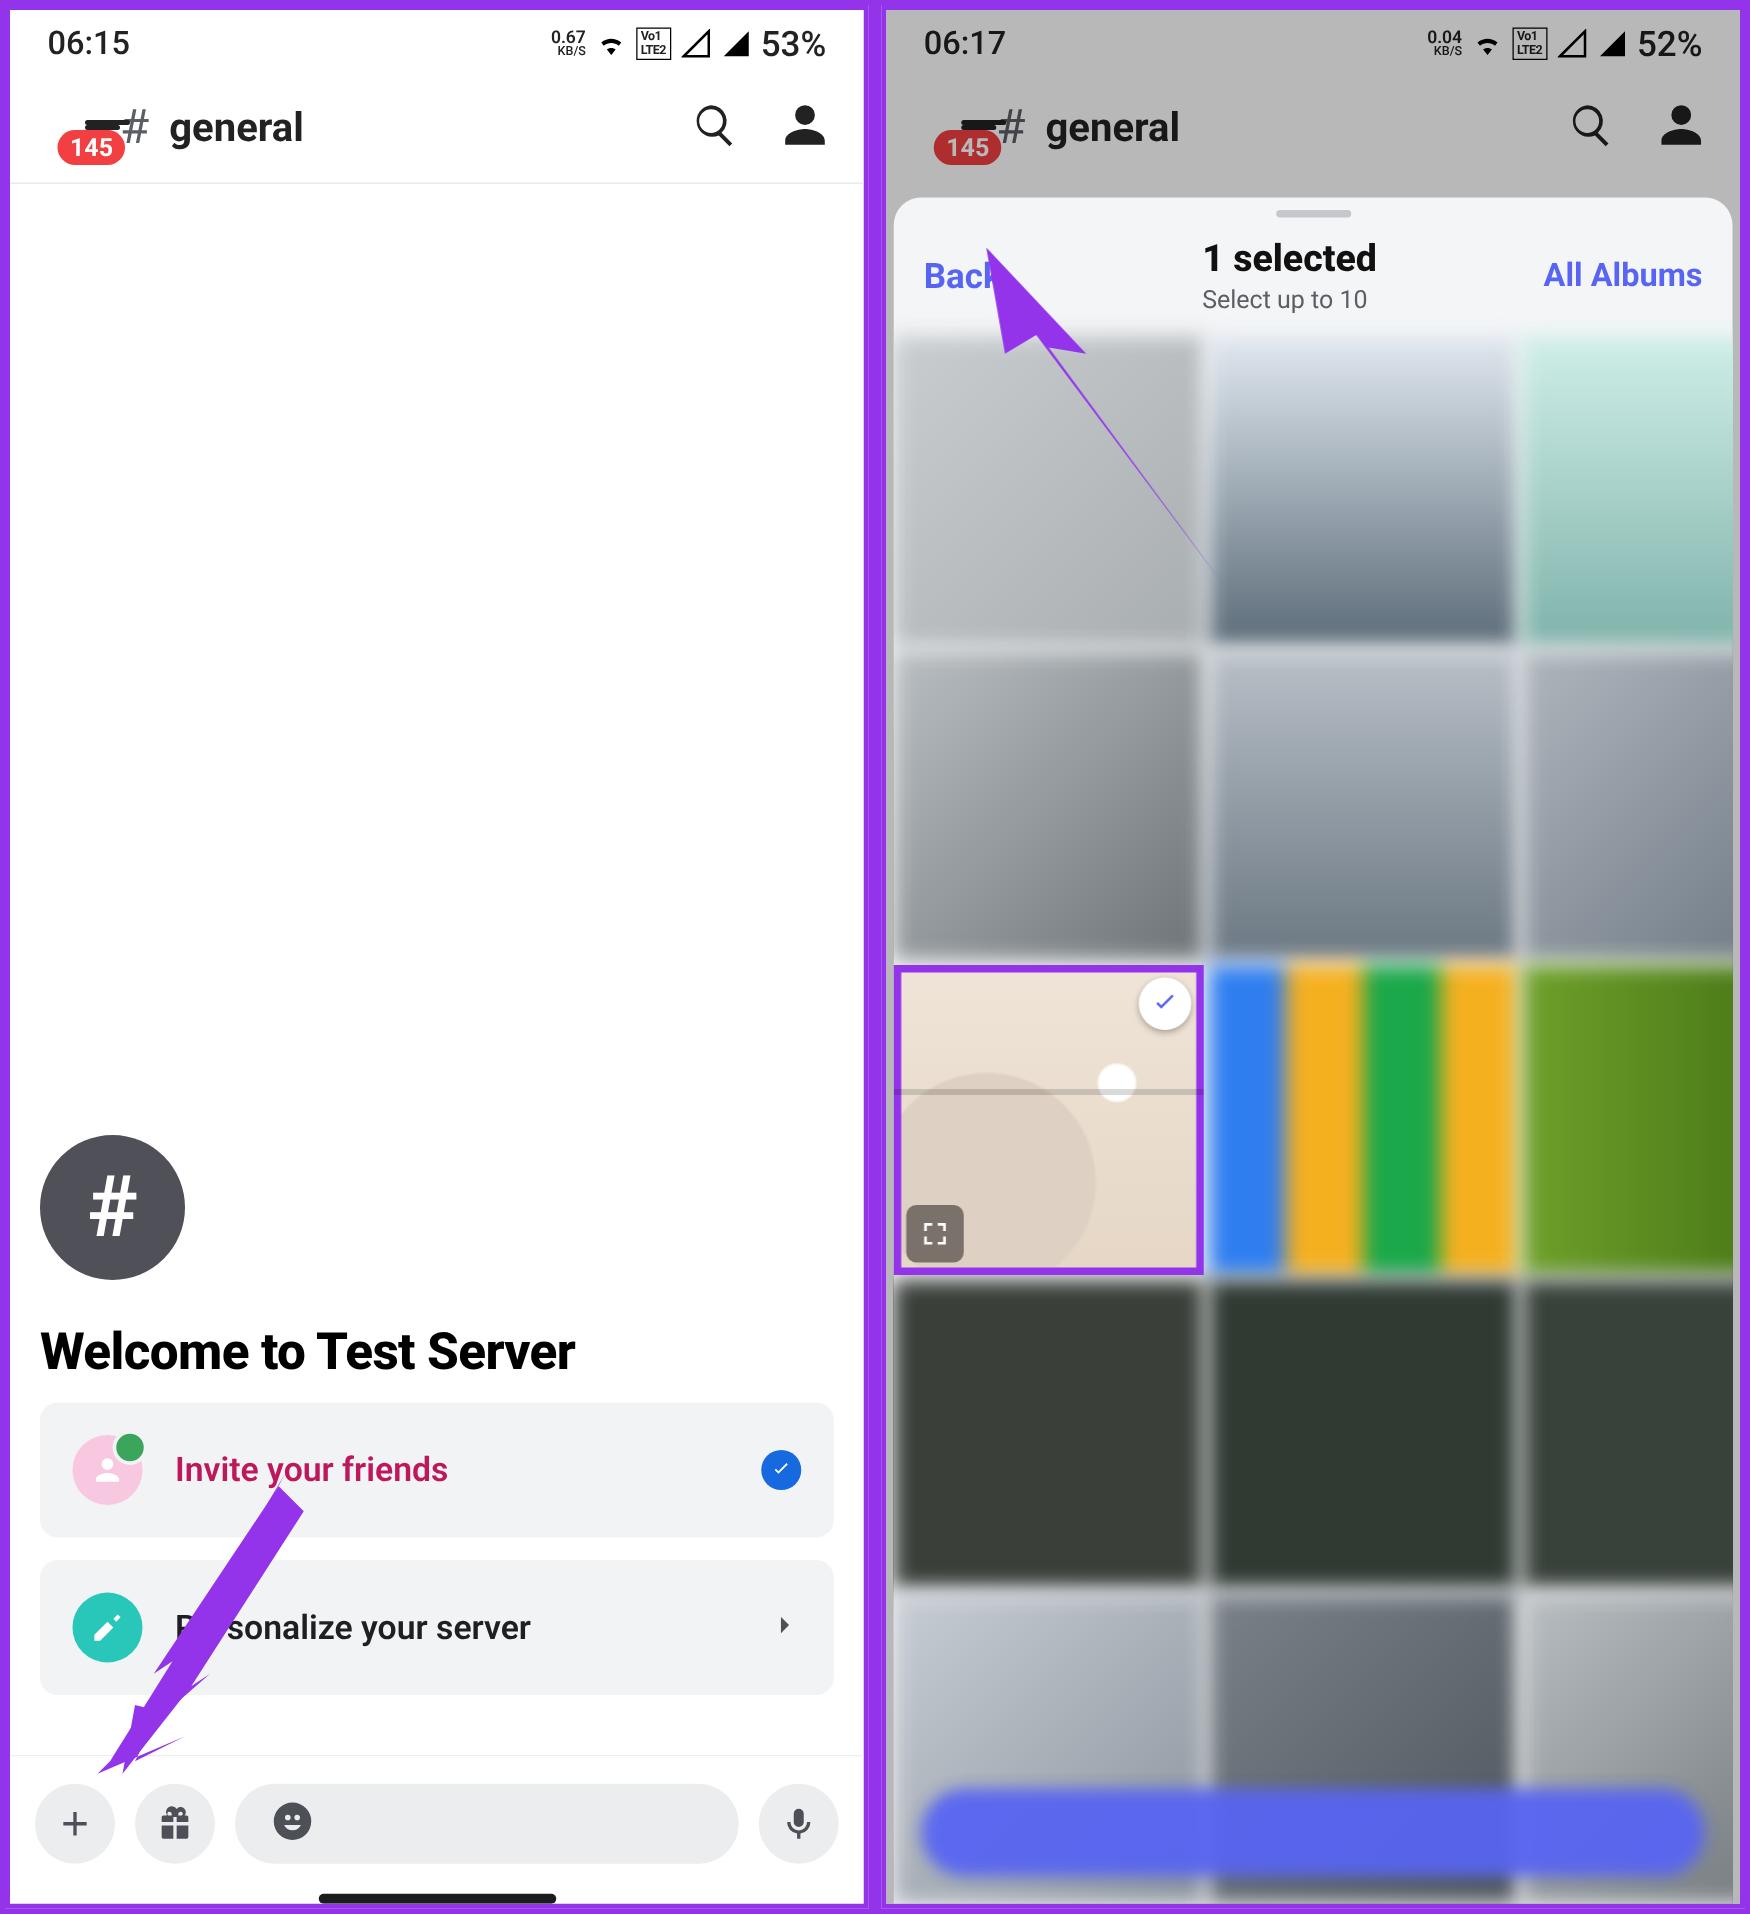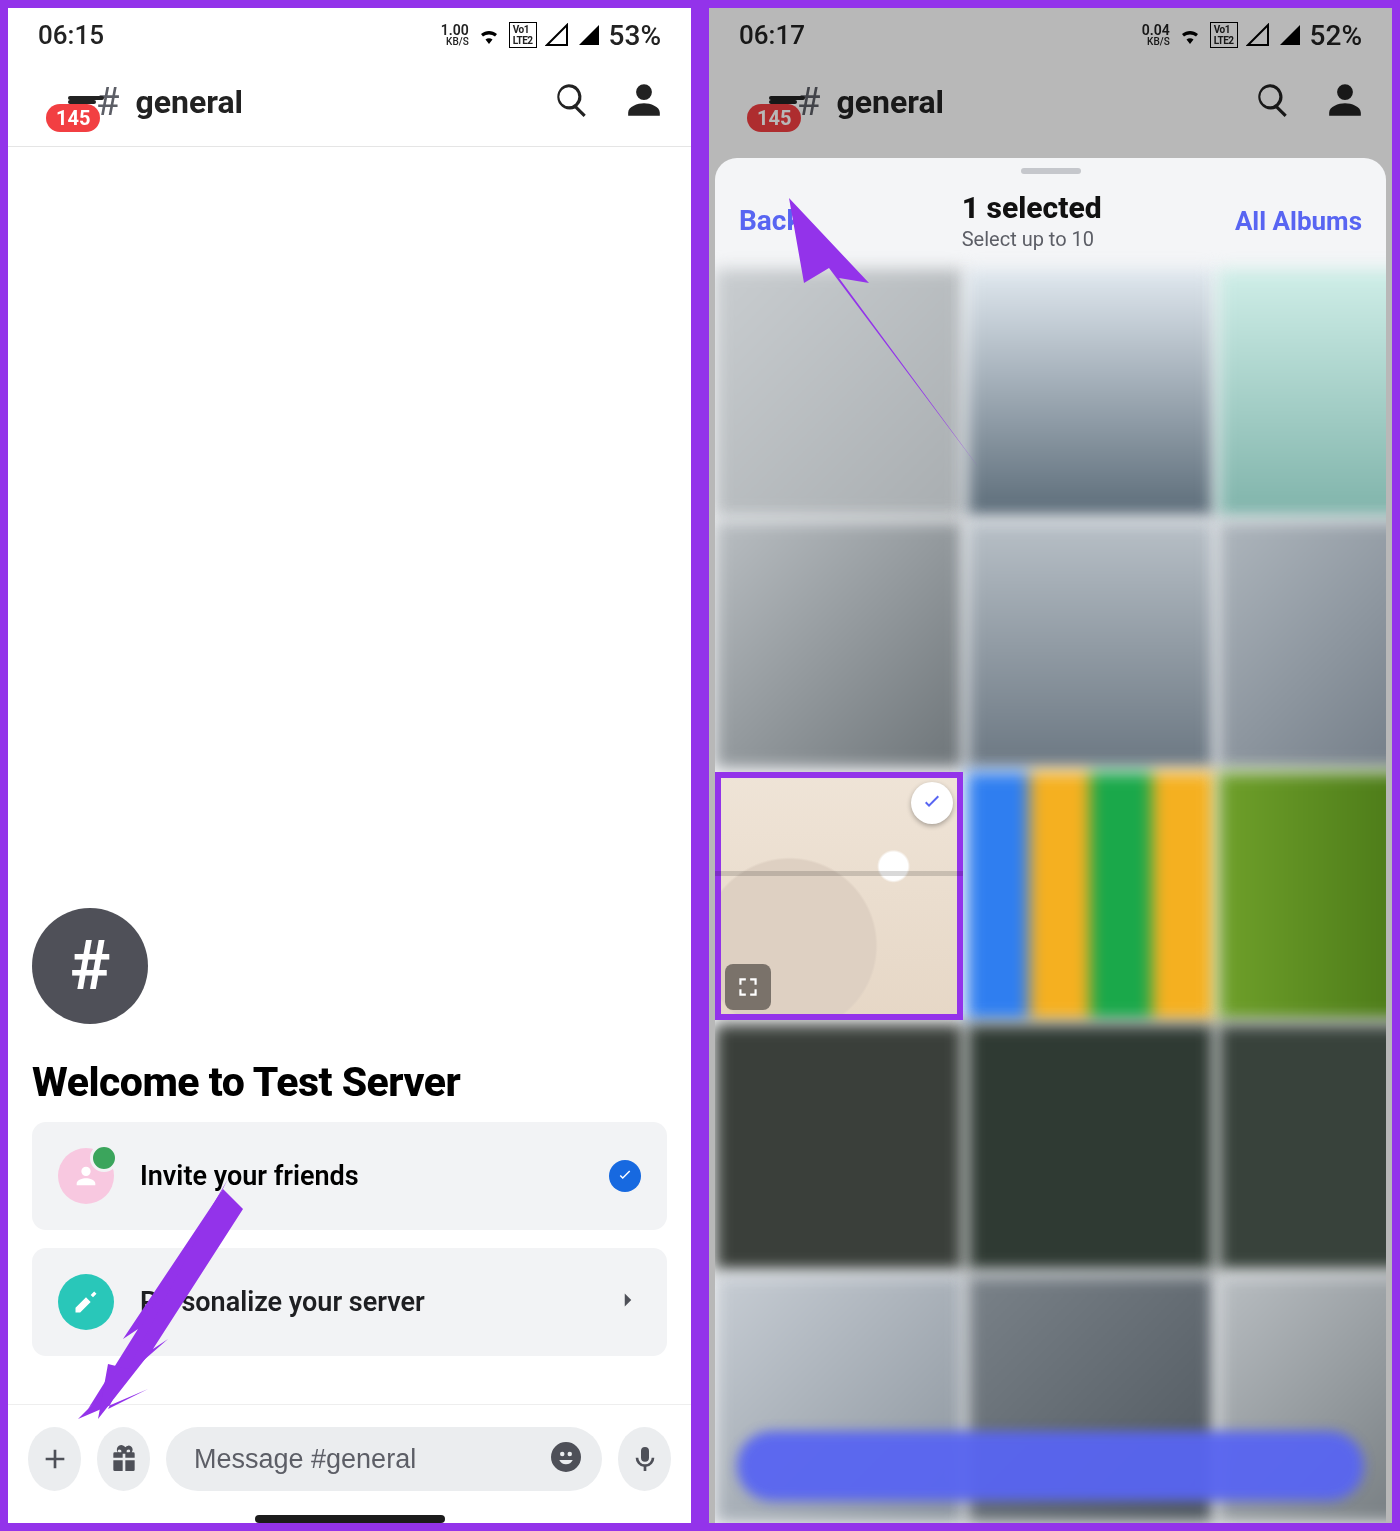--- a/index.html
+++ b/index.html
@@ -124,21 +124,21 @@
     position: relative;
   }
   .step-icon.pink { background: #f8c8e0; }
   .step-icon.pink::after{
     content:""; position:absolute; top:-4px; right:-4px;
     width:22px;height:22px;border-radius:50%;background:#3ba55c;
     border:3px solid #f2f3f5;
   }
   .step-icon.teal { background: #29c7b9; }
   .step-icon svg { width: 28px; height: 28px; fill: #fff; }
-  .step-label { flex: 1; font-size: 27px; font-weight: 600; color: #000000; }
+  .step-label { flex: 1; font-size: 27px; font-weight: 600; color: #be185d; }
   .step-label.strong { color: #1e1f22; }
   .step-check { width: 32px; height: 32px; border-radius: 50%; background: #1769e0; display:flex;align-items:center;justify-content:center;}
   .step-check svg{width:18px;height:18px;fill:#fff;}
   .step-chevron svg{width:26px;height:26px;fill:#4e5058;}
 
   
   .composer {
     border-top: 1px solid #eee;
     padding: 22px 20px 18px 20px;
     display: flex; align-items: center; gap: 16px;
@@ -279,21 +279,21 @@
 </style>
 </head>
 <body>
 
 <div class="phone">
 
   <div class="statusbar">
     <span>06:15</span>
     <div class="statusbar-right">
       <span class="stat-kbs">
-        <div class="val">1.00</div>
+        <div class="val">0.67</div>
         <div class="unit">KB/S</div>
       </span>
       <svg class="stat-icon" viewBox="0 0 24 24">
           <path d="M12 21l-3.5-4.5c2-1.6 5-1.6 7 0L12 21zm-6-7.5l-2-2.5c5-4 11-4 16 0l-2 2.5c-3.3-2.7-8.7-2.7-12 0z"></path>
         </svg>
       <span class="volte">Vo1<br>LTE2</span>
       <svg class="stat-icon" viewBox="0 0 24 24">
           <path d="M2 22L22 2v20H2z" fill="none" stroke="#000" stroke-width="2"></path>
         </svg>
       <svg class="stat-icon" viewBox="0 0 24 24">
@@ -370,21 +370,20 @@
       <svg viewBox="0 0 24 24">
           <path d="M11 5h2v6h6v2h-6v6h-2v-6H5v-2h6V5z"></path>
         </svg>
     </div>
     <div class="round-btn">
       <svg viewBox="0 0 24 24">
           <path d="M20 7h-2.2A3 3 0 0013 3.1 3 3 0 007.2 7H5a1 1 0 00-1 1v3h7V8h2v3h7V8a1 1 0 00-1-1zM9 5a1 1 0 011 1v1H8a1 1 0 011-2zm6 0a1 1 0 011 2h-2V6a1 1 0 011-1zM4 13h7v8H5a1 1 0 01-1-1v-7zm9 0h7v7a1 1 0 01-1 1h-6v-8z"></path>
         </svg>
     </div>
     <div class="input-pill">
-      <input placeholder="Message #general" style="">
       <span class="emoji">
         <svg viewBox="0 0 24 24">
             <path d="M12 2a10 10 0 100 20 10 10 0 000-20zM8 10a1.5 1.5 0 113 0 1.5 1.5 0 01-3 0zm5 0a1.5 1.5 0 113 0 1.5 1.5 0 01-3 0zm-5.5 4h9a5 5 0 01-9 0z"></path>
           </svg>
       </span>
     </div>
     <div class="round-btn">
       <svg viewBox="0 0 24 24">
           <path d="M12 14a3 3 0 003-3V6a3 3 0 10-6 0v5a3 3 0 003 3zm5-3a5 5 0 01-10 0H5a7 7 0 006 6.9V21h2v-3.1A7 7 0 0019 11h-2z"></path>
         </svg>

